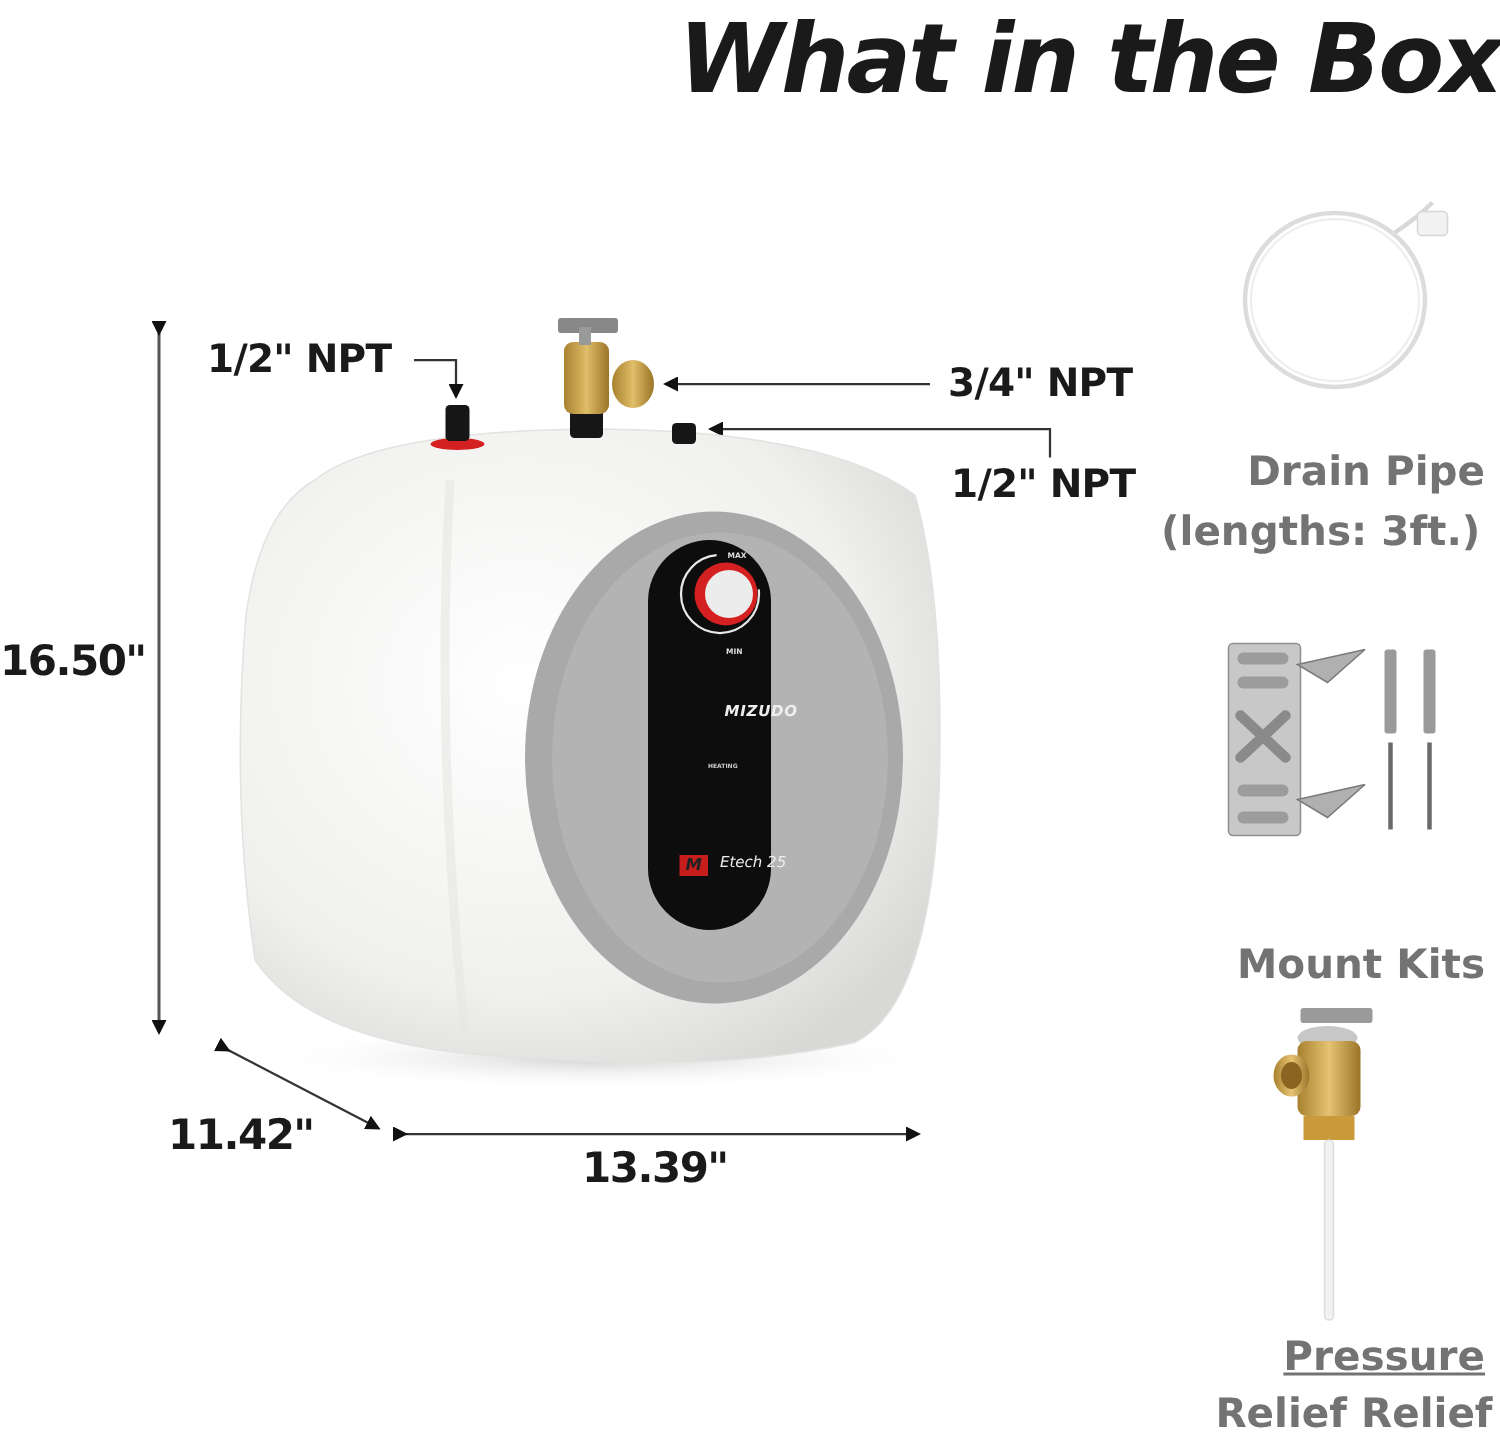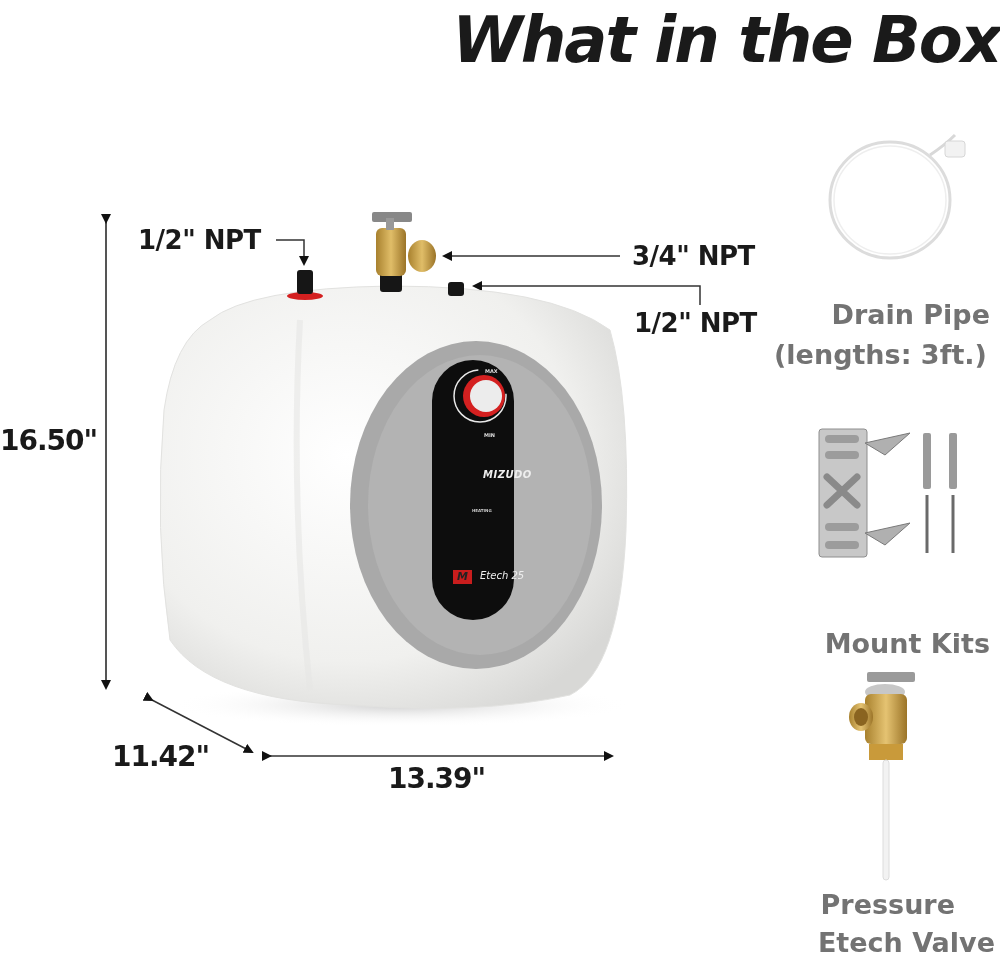--- a/index.html
+++ b/index.html
@@ -129,14 +129,14 @@
     </linearGradient>
   </defs>
   <rect x="22" y="2" width="48" height="10" rx="2" fill="#9a9a9a"></rect>
   <ellipse cx="40" cy="22" rx="20" ry="8" fill="#c7c7c7"></ellipse>
   <rect x="20" y="24" width="42" height="50" rx="6" fill="url(#brassG2)"></rect>
   <ellipse cx="16" cy="47" rx="12" ry="14" fill="url(#brassG2)"></ellipse>
   <ellipse cx="16" cy="47" rx="7" ry="9" fill="#8a6420"></ellipse>
   <rect x="24" y="74" width="34" height="16" fill="#c99a3a"></rect>
   <rect x="38" y="90" width="6" height="120" rx="3" fill="#f2f2f2" stroke="#dcdcdc"></rect>
 </svg>
-<div class="abs item-label" style="left:755px;top:888px;width:200px;">Pressure</div>
-<div class="abs item-label" style="left:785px;top:926px;width:210px;">Etech Valve</div>
+<div class="abs item-label" style="left:790px;top:888px;width:200px;text-decoration:underline;">Pressure</div>
+<div class="abs item-label" style="left:785px;top:926px;width:210px;">Relief Relief</div>
 
 </body></html>

